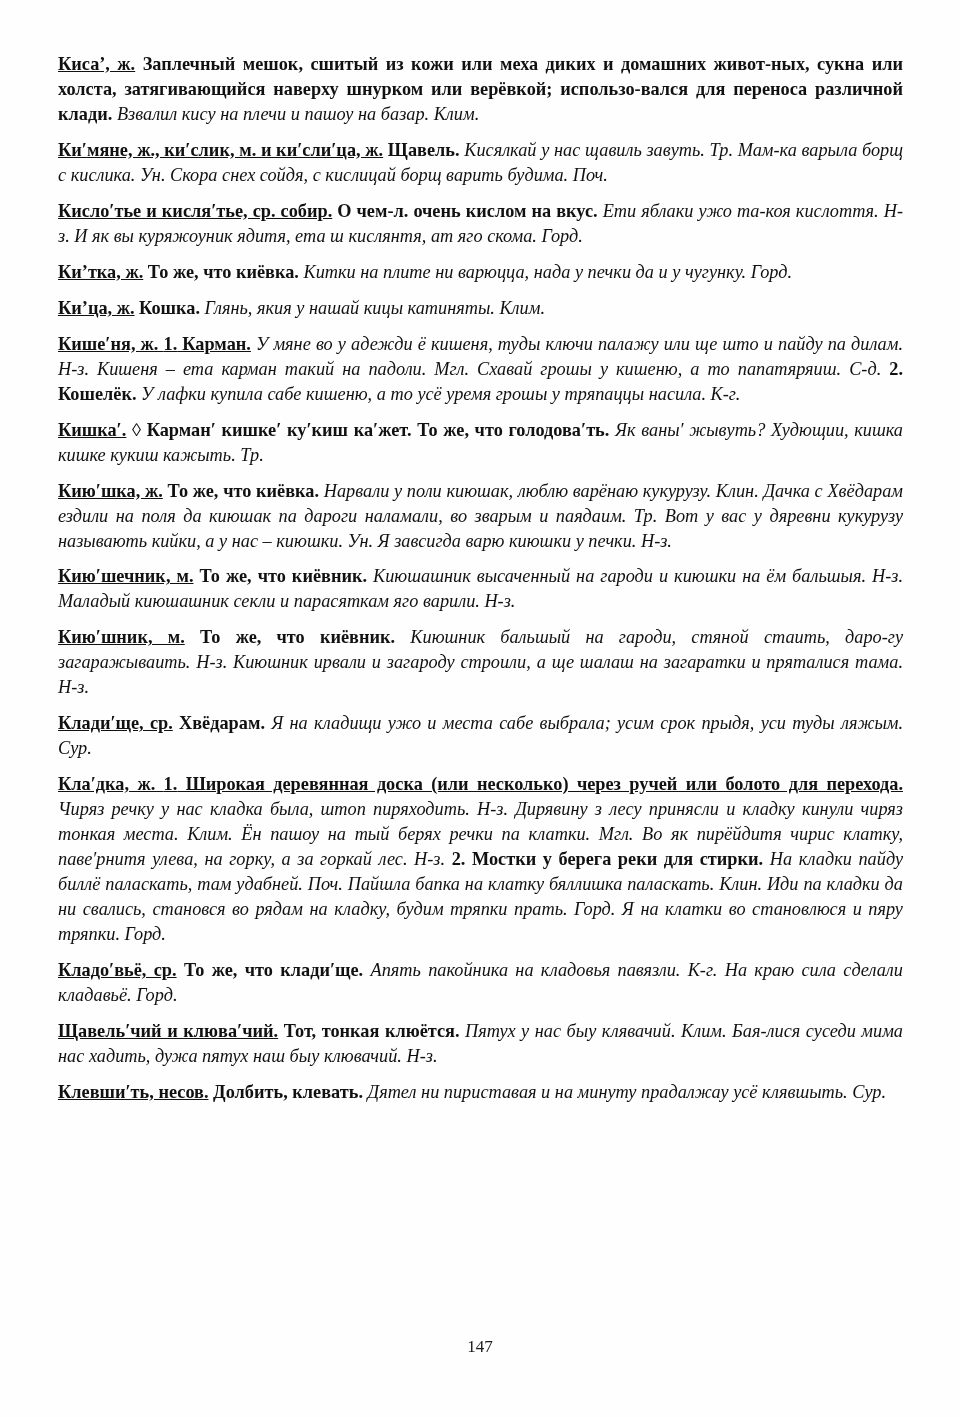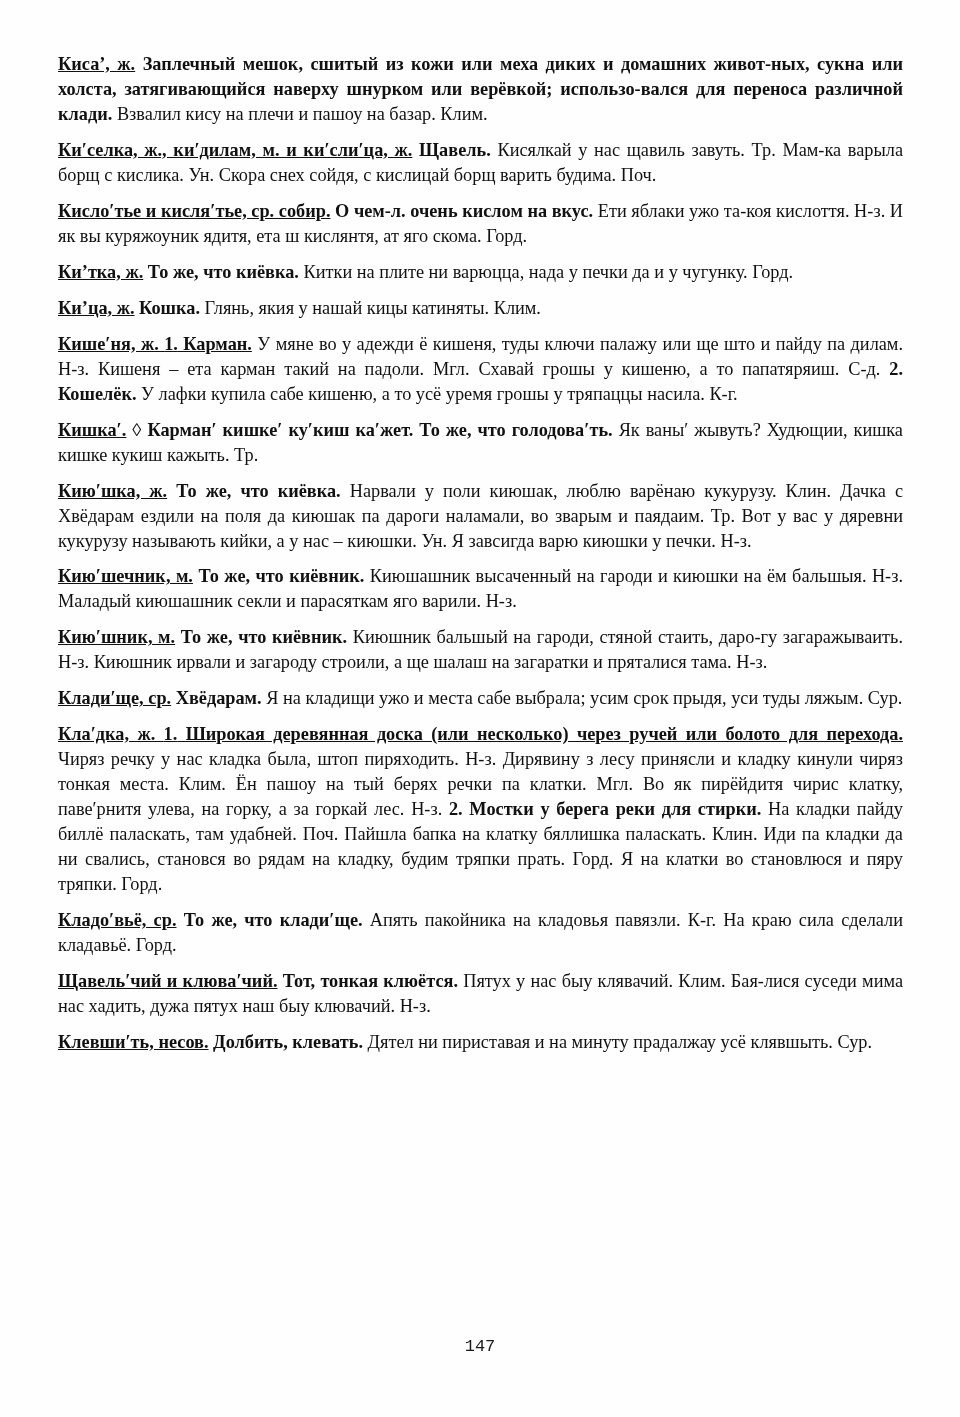--- a/index.html
+++ b/index.html
@@ -39,47 +39,48 @@
   }
   .entry:last-of-type { margin-bottom: 12px; }
   .hw {
     font-weight: bold;
     text-decoration: underline;
   }
   .def {
     font-weight: bold;
   }
   .ex {
+    font-style: italic;
   }
   .sense {
     font-weight: bold;
   }
   .diamond {
     font-weight: bold;
   }
   #folio {
     position: absolute;
     left: 0;
     top: 1337px;
     width: 960px;
     text-align: center;
     font-size: 17px;
-    font-family: Liberation Mono, monospace;
+    font-family: Liberation Serif, serif;
     color: #1a1a1a;
   }
   
   #content, #folio { text-rendering: optimizeLegibility; }
 </style>
 </head>
 <body>
 
 <div id="page">
   <div id="content">
       <p class="entry"><span class="hw">Киса’, ж.</span> <span class="def">Заплечный мешок, сшитый из кожи или меха диких и домашних живот-ных, сукна или холста, затягивающийся наверху шнурком или верёвкой; использо-вался для переноса различной клади.</span> <span class="ex">Взвалил кису на плечи  и пашоу на базар. Клим.</span></p>
-      <p class="entry"><span class="hw">Ки′селка, ж., ки′дилам, м. и ки′сли′ца, ж.</span> <span class="def">Щавель.</span> <span class="ex">Кисялкай у нас щавиль завуть. Тр. Мам-ка варыла борщ с кислика. Ун. Скора снех сойдя, с кислицай борщ варить будима. Поч.</span></p>
+      <p class="entry"><span class="hw">Ки′мяне, ж., ки′слик, м. и ки′сли′ца, ж.</span> <span class="def">Щавель.</span> <span class="ex">Кисялкай у нас щавиль завуть. Тр. Мам-ка варыла борщ с кислика. Ун. Скора снех сойдя, с кислицай борщ варить будима. Поч.</span></p>
       <p class="entry"><span class="hw">Кисло′тье и кисля′тье, ср. собир.</span> <span class="def">О чем-л. очень кислом на вкус.</span> <span class="ex">Ети яблаки ужо та-коя кислоття. Н-з. И як вы куряжоуник ядитя, ета ш кислянтя, ат яго скома. Горд.</span></p>
       <p class="entry"><span class="hw">Ки’тка, ж.</span> <span class="def">То же, что киёвка.</span> <span class="ex">Китки на плите ни варюцца, нада у печки да и у чугунку. Горд.</span></p>
       <p class="entry"><span class="hw">Ки’ца, ж.</span> <span class="def">Кошка.</span> <span class="ex">Глянь, якия у нашай кицы катиняты. Клим.</span></p>
       <p class="entry"><span class="hw">Кише′ня, ж. <span class="sense">1.</span> Карман.</span> <span class="ex">У мяне во у адежди ё кишеня, туды ключи палажу или ще што и пайду па дилам. Н-з. Кишеня – ета карман такий на падоли. Мгл. Схавай грошы у  кишеню, а то папатяряиш. С-д.</span> <span class="def"><span class="sense">2.</span> Кошелёк.</span> <span class="ex">У лафки купила сабе кишеню, а то усё уремя грошы у тряпаццы насила. К-г.</span></p>
       <p class="entry"><span class="hw">Кишка′.</span> <span class="diamond">◊</span> <span class="def">Карман′ кишке′ ку′киш ка′жет. То же, что голодова′ть.</span> <span class="ex">Як ваны′ жывуть? Худющии, кишка кишке кукиш кажыть. Тр.</span></p>
       <p class="entry"><span class="hw">Кию′шка, ж.</span> <span class="def">То же, что киёвка.</span> <span class="ex">Нарвали у поли киюшак, люблю варёнаю кукурузу. Клин. Дачка с Хвёдарам ездили на поля да киюшак па дароги наламали, во зварым и паядаим. Тр. Вот у вас у дяревни кукурузу называють кийки, а у нас – киюшки. Ун. Я завсигда варю киюшки у печки. Н-з.</span></p>
       <p class="entry"><span class="hw">Кию′шечник, м.</span> <span class="def">То же, что киёвник.</span> <span class="ex">Киюшашник высаченный на гароди и киюшки на ём бальшыя. Н-з.  Маладый киюшашник секли и парасяткам яго варили. Н-з.</span></p>
       <p class="entry"><span class="hw">Кию′шник, м.</span> <span class="def">То же, что киёвник.</span> <span class="ex">Киюшник бальшый на гароди, стяной стаить, даро-гу загаражываить. Н-з. Киюшник ирвали и загароду строили, а ще шалаш на загаратки и пряталися тама. Н-з.</span></p>
       <p class="entry"><span class="hw">Клади′ще, ср.</span> <span class="def">Хвёдарам.</span> <span class="ex">Я на кладищи ужо и места сабе выбрала; усим срок прыдя, уси туды ляжым. Сур.</span></p>
       <p class="entry"><span class="hw">Кла′дка, ж. <span class="sense">1.</span> Широкая деревянная доска (или несколько) через ручей или болото для перехода.</span> <span class="ex">Чиряз речку у нас кладка была, штоп пиряходить. Н-з. Дирявину з лесу принясли и кладку кинули чиряз тонкая места. Клим. Ён пашоу на тый берях речки па клатки. Мгл. Во як пирёйдитя чирис клатку, паве′рнитя улева, на горку, а за горкай лес. Н-з.</span> <span class="def"><span class="sense">2.</span> Мостки у берега реки для стирки.</span> <span class="ex">На кладки пайду биллё паласкать, там удабней. Поч. Пайшла бапка на клатку бяллишка паласкать. Клин. Иди па кладки да ни свались, становся во рядам на кладку, будим тряпки прать. Горд. Я на клатки во становлюся и пяру тряпки. Горд.</span></p>

